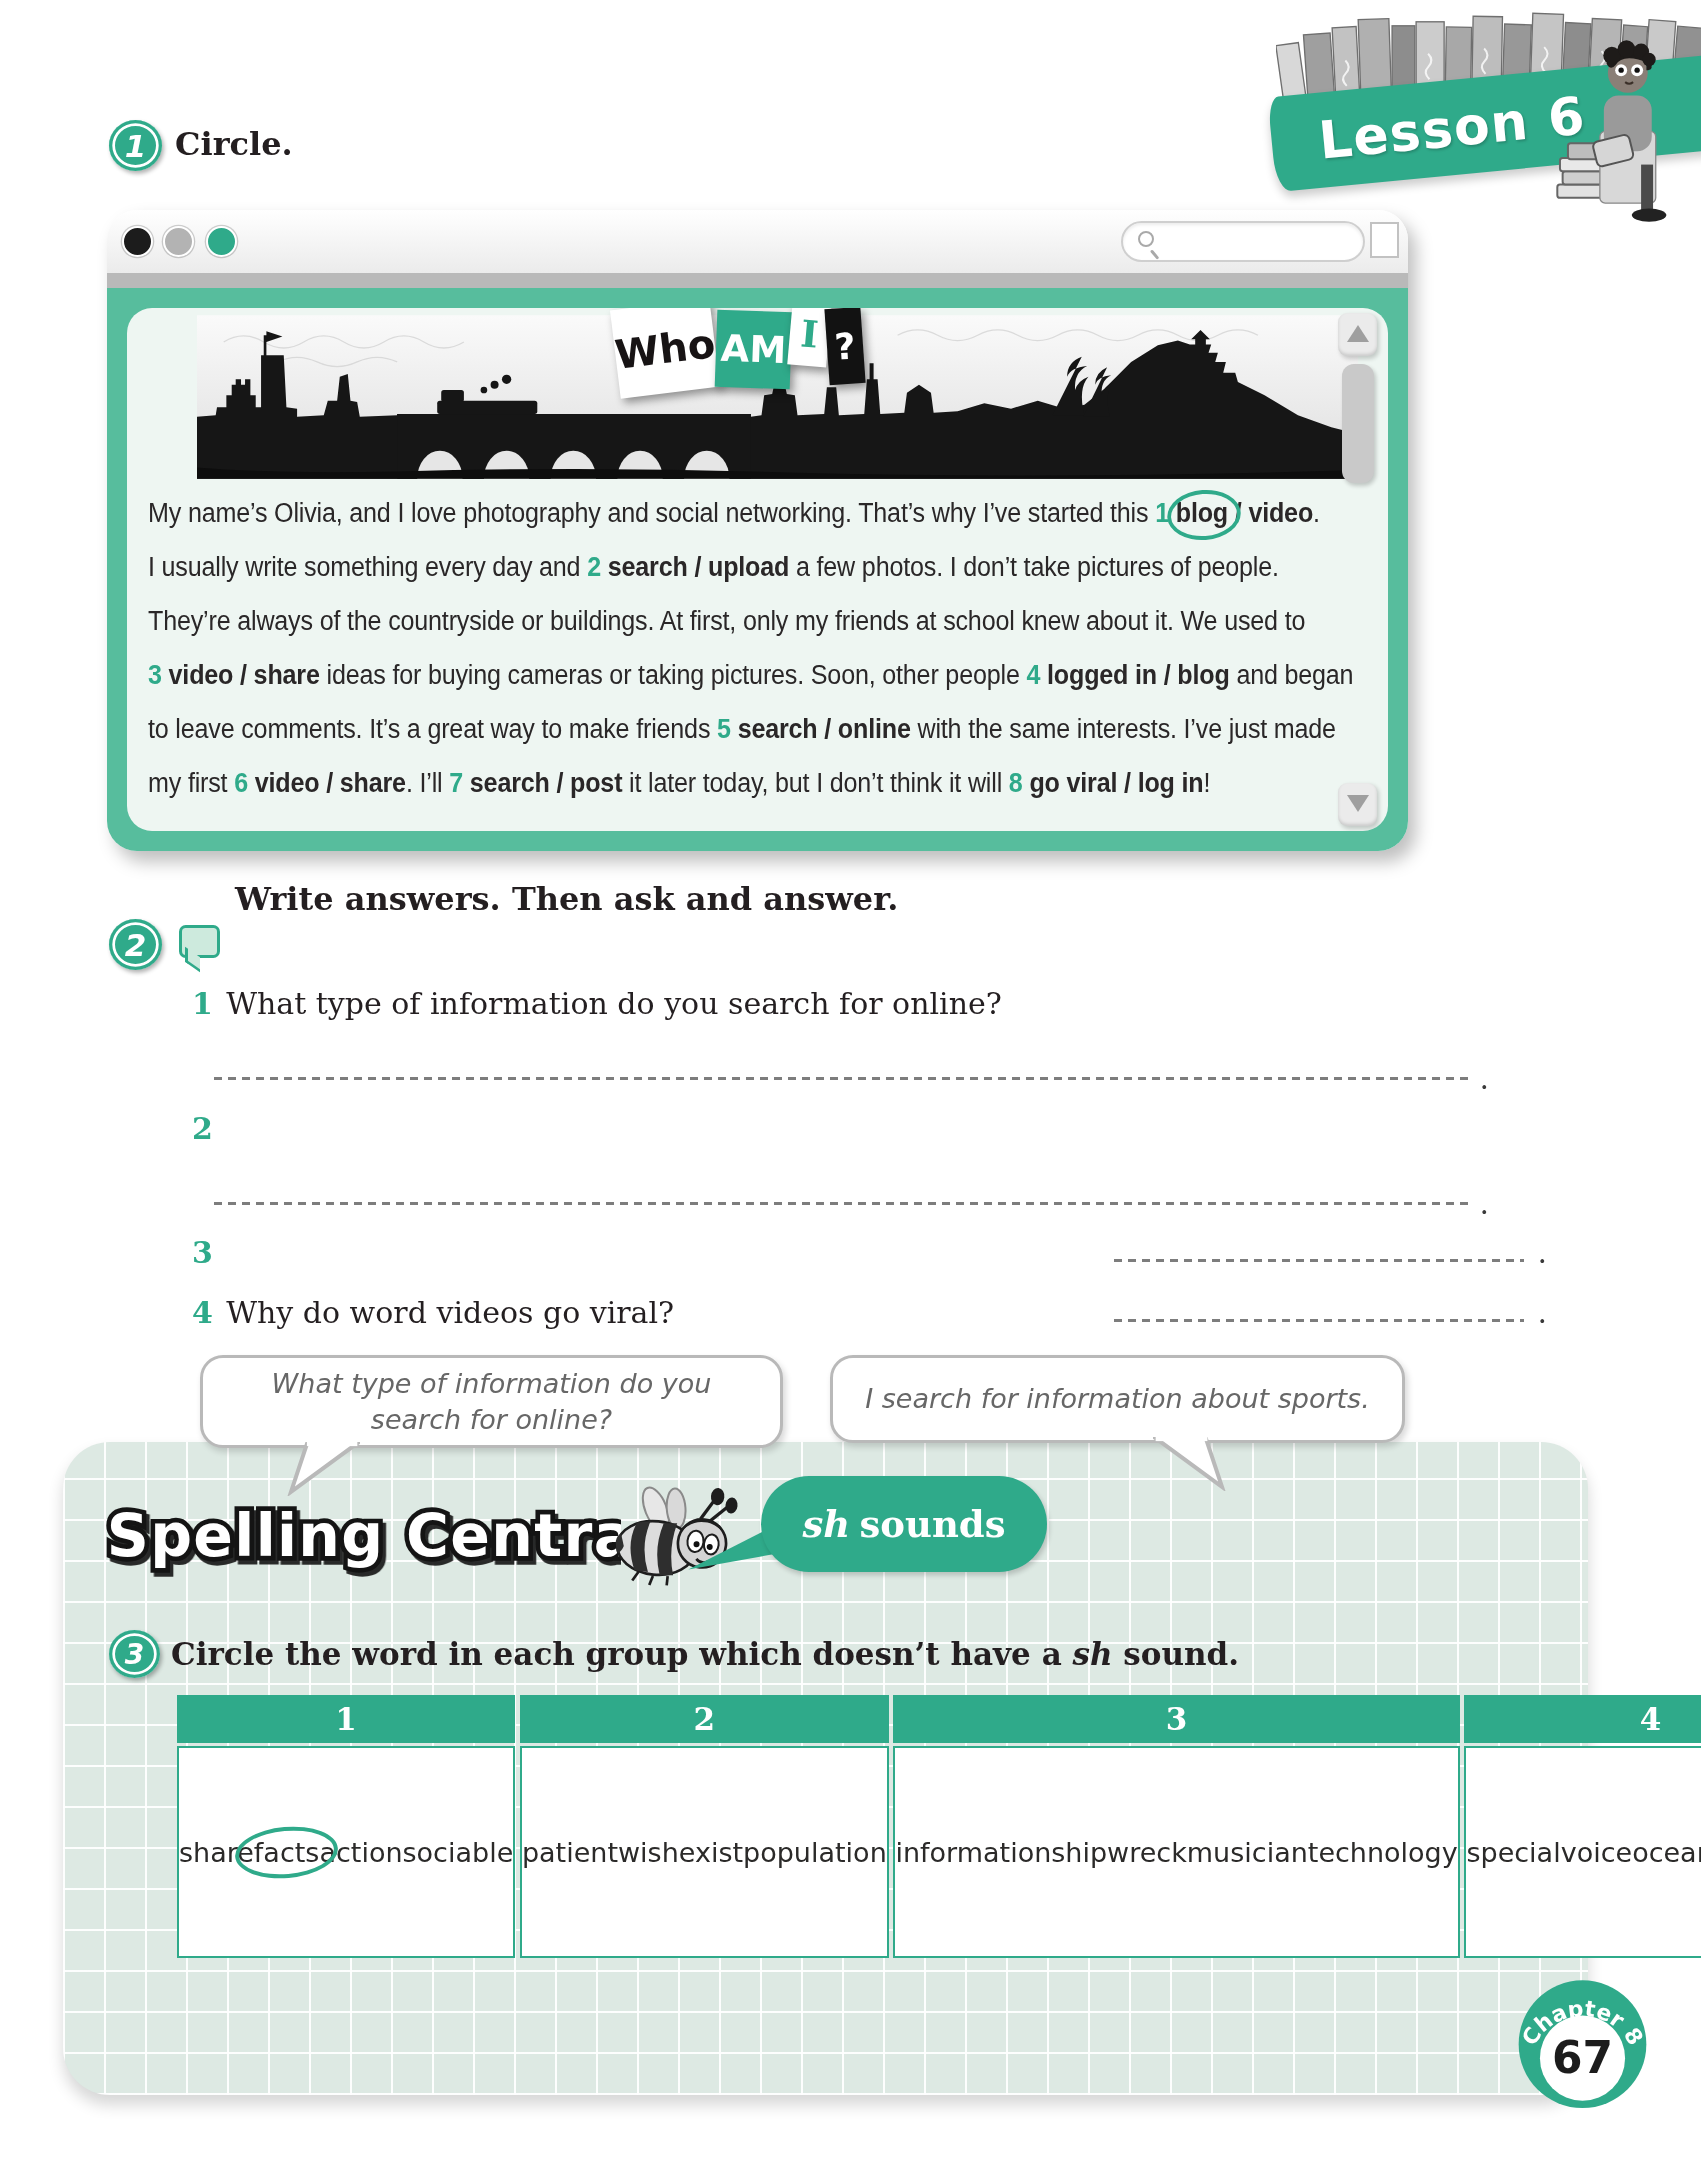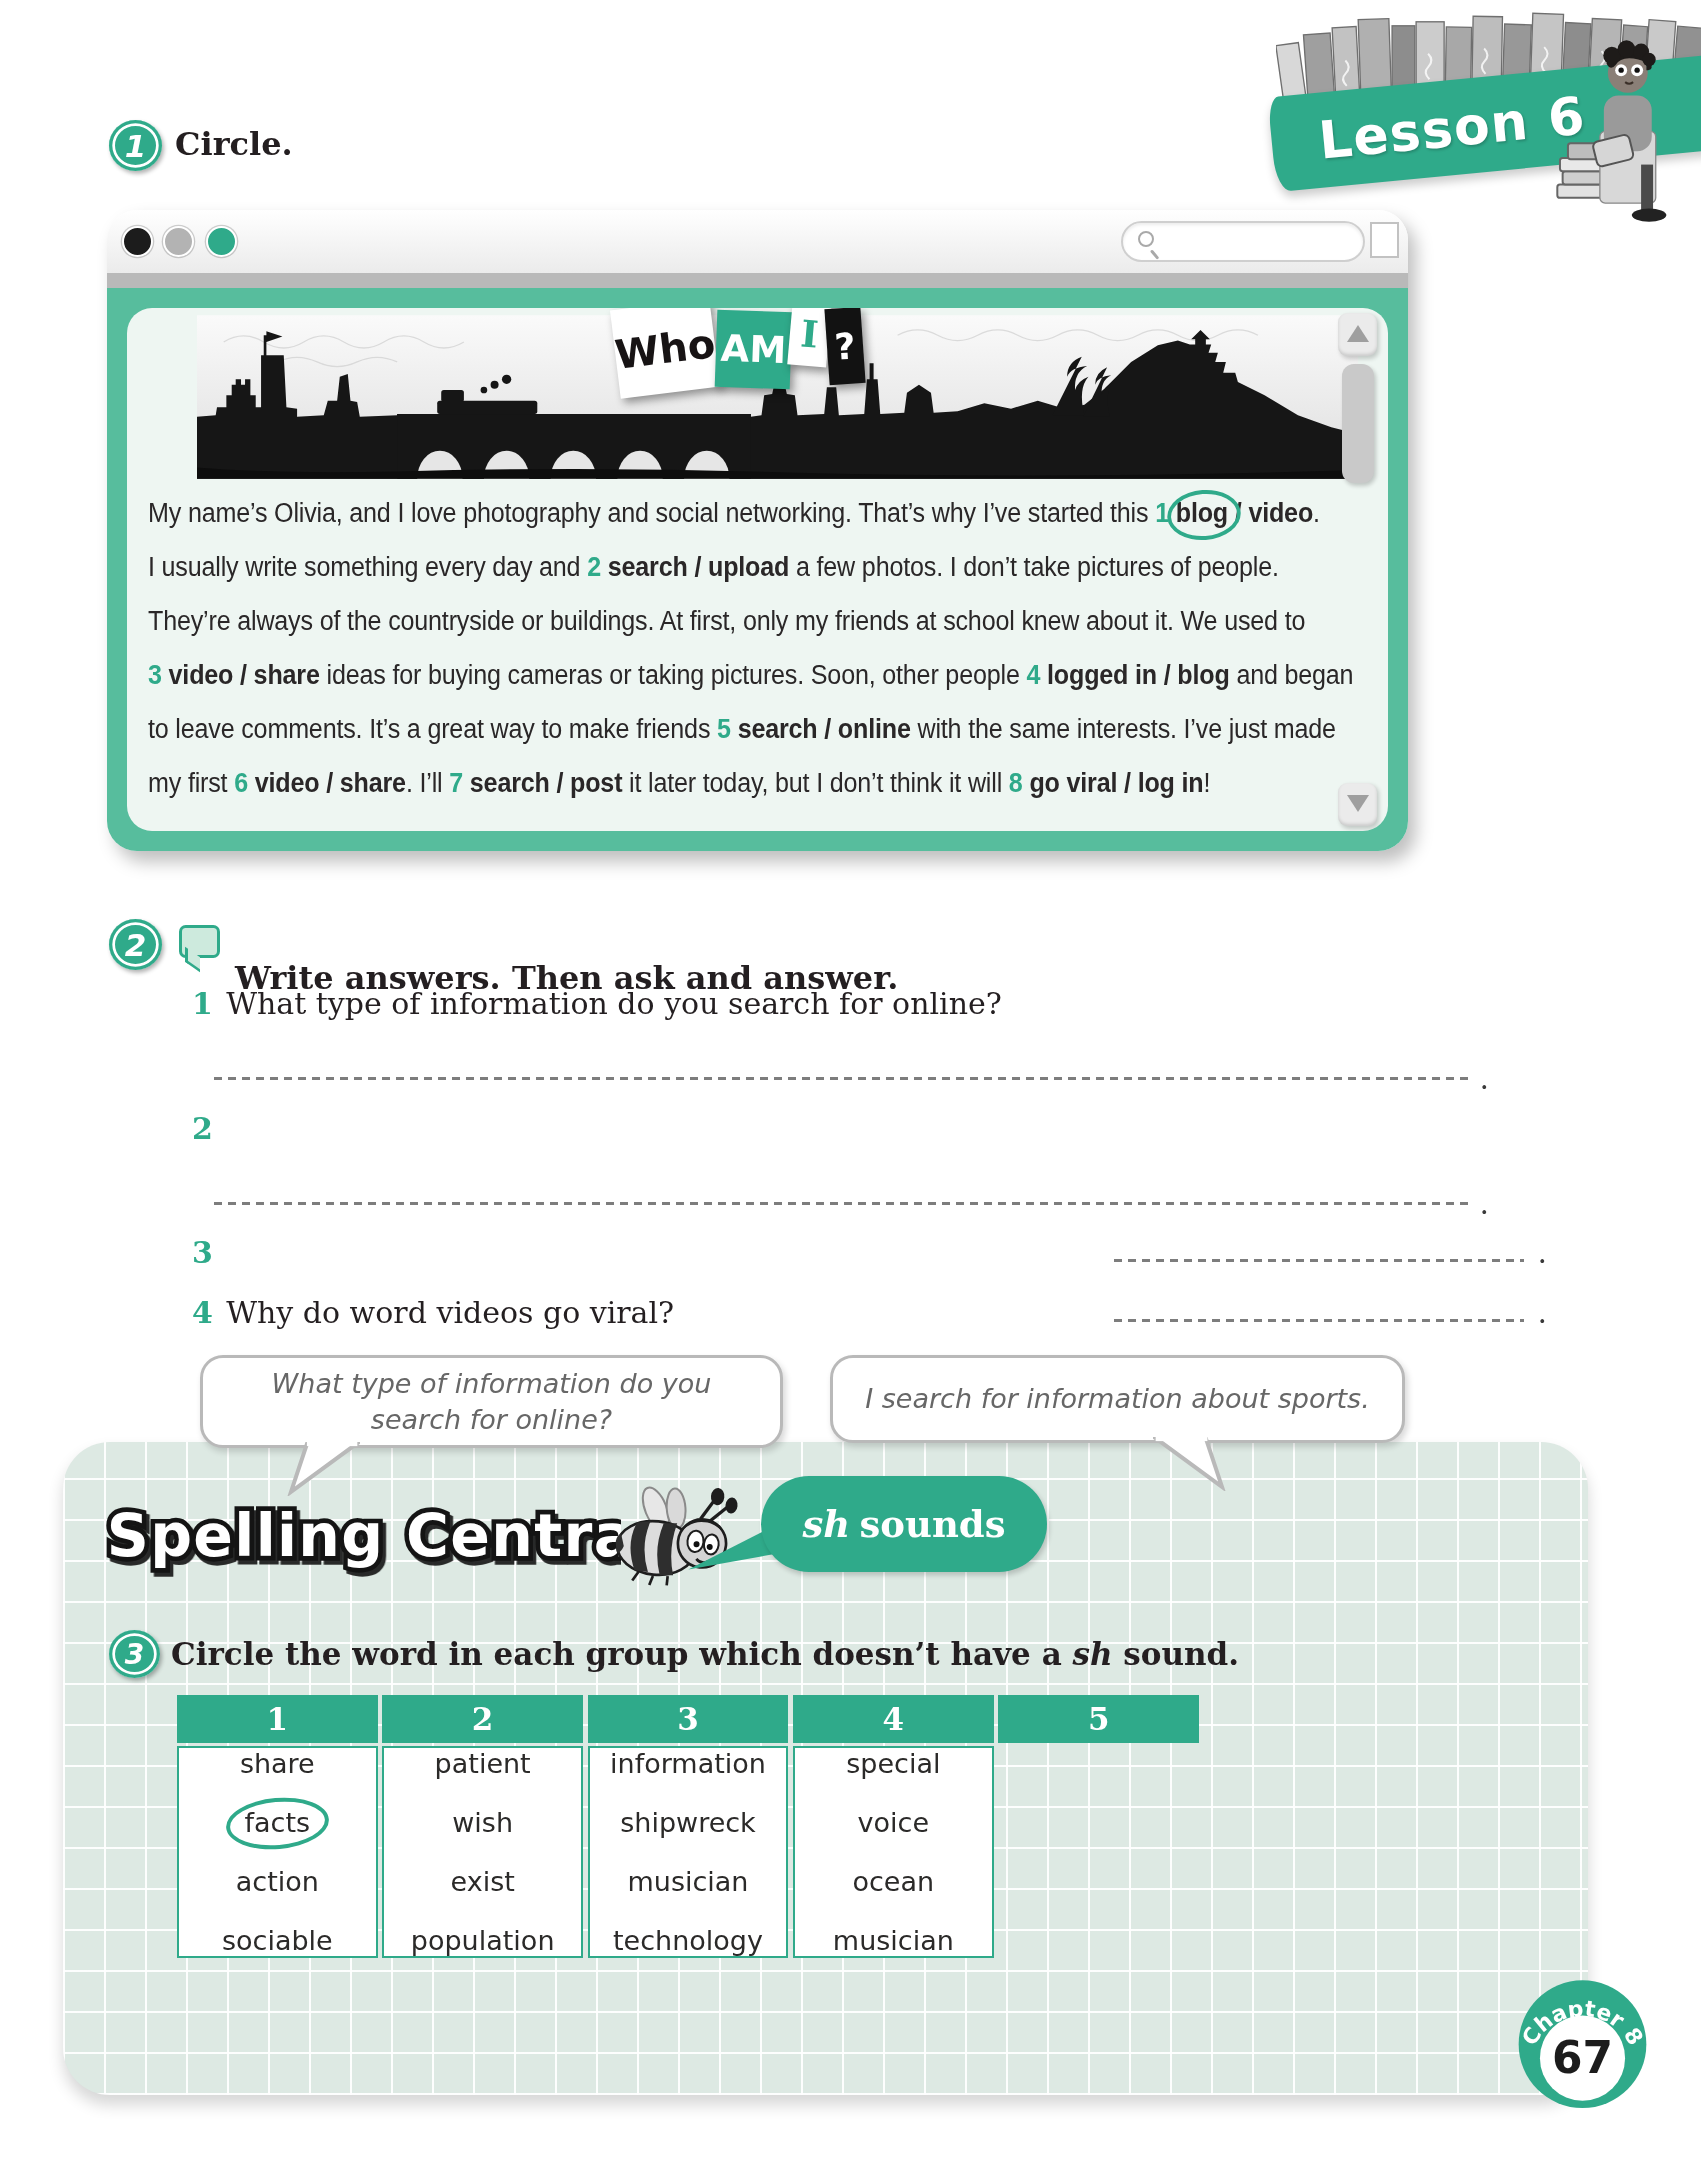--- a/index.html
+++ b/index.html
@@ -117,21 +117,21 @@
     font-size:31px;color:#241f21}
   .ex3-title .italic{font-style:italic}
 
   
   .shtab{position:absolute;left:177px;top:1695px;width:1022px;height:263px;display:grid;
     grid-template-columns:repeat(5,1fr);column-gap:4.7px}
   .shcol{display:flex;flex-direction:column}
   .shhead{height:48px;background:var(--green);display:flex;align-items:center;justify-content:center;
     color:#fff;font:700 31px "DejaVu Serif",serif}
   .shbody{flex:1;margin-top:3.3px;border:2px solid var(--green);background:#fff;display:flex;
-    flex-direction:column;justify-content:space-between;align-items:center;
+    flex-direction:row;justify-content:space-between;align-items:center;
     font:400 27px "DejaVu Sans",sans-serif;color:#2b2a29}
   .wcirc{position:relative}
   .wcirc::after{content:"";position:absolute;left:-18.7px;right:-18.7px;top:-9.3px;bottom:-10.7px;
     border:4.7px solid var(--green);border-radius:50%;transform:rotate(-5deg)}
 
   
   .ribbon{position:absolute;left:1271px;top:75px;width:467px;height:95px;background:var(--green);
     transform:rotate(-5.5deg);border-radius:10.7px 10.7px 14.7px 14.7px/29px 29px 35px 35px;
     box-shadow:0 6px 10px rgba(0,0,0,.2);display:flex;align-items:center}
   .ribbon-text{padding-left:47px;color:#fff;font:700 52px "DejaVu Sans",sans-serif;letter-spacing:1.3px;
@@ -296,21 +296,21 @@
             <div class="tri-down"></div>
           </div>
       </div>
     </div>
   </div>
 
   <div class="num-badge" style="left:109px;top:919px">
     <span>2</span>
   </div>
   <div class="speech-icon"></div>
-  <div class="ex-title" style="left:235px;top:959px">Write answers. Then ask and answer.</div>
+  <div class="ex-title" style="left:235px;top:880px">Write answers. Then ask and answer.</div>
 
   <div class="questions" id="questions">
       <div class="q-row q0">
         <span class="q-num">1</span>
         <span class="q-text">What type of information do you search for online?</span>
       </div>
       <div class="q-dots-below qd0">
         <div class="dots"></div>
         <span class="q-period">.</span>
       </div>

